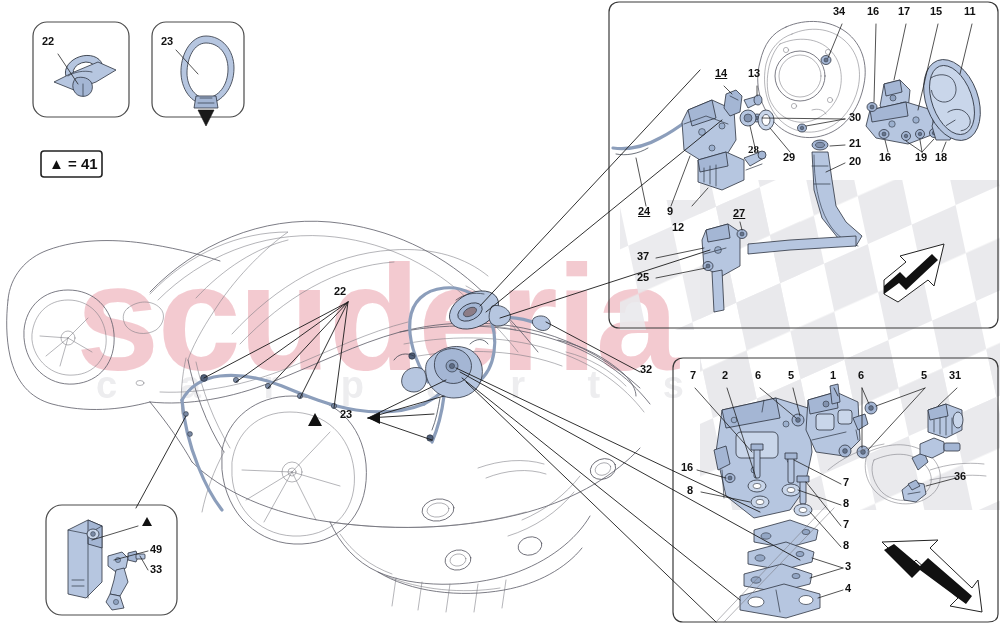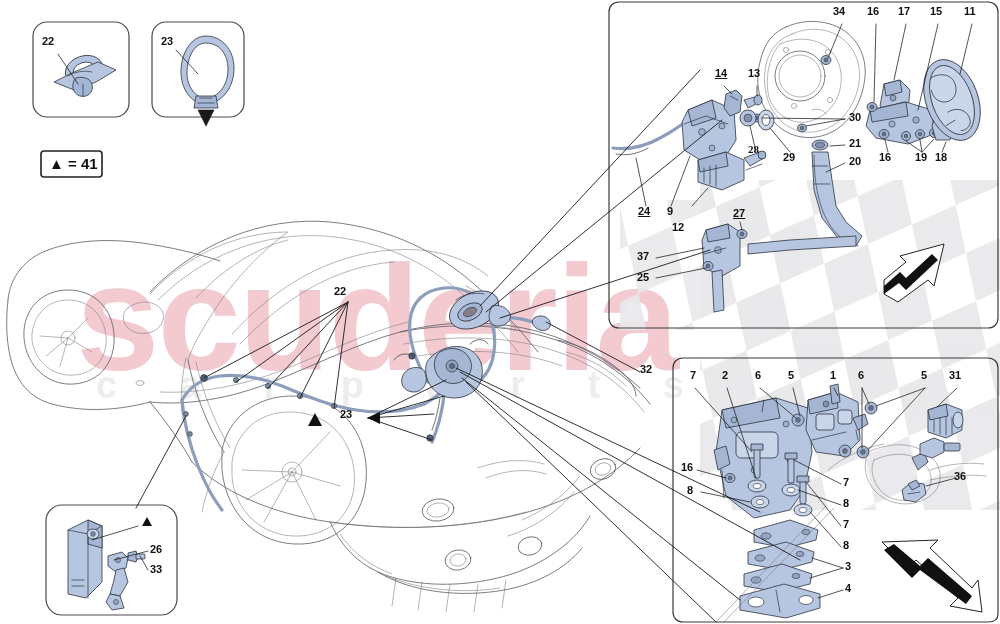--- a/index.html
+++ b/index.html
@@ -686,21 +686,21 @@
 
     <div class="lbl lbl-lg" style="left:42px;top:36px;">22</div>
     <div class="lbl lbl-lg" style="left:161px;top:36px;">23</div>
 
     <div class="legend-txt" style="left:49px;top:156px;">▲ = 41</div>
 
     <div class="lbl lbl-lg" style="left:334px;top:286px;">22</div>
     <div class="lbl lbl-lg" style="left:340px;top:409px;">23</div>
     <div class="lbl lbl-lg" style="left:640px;top:364px;">32</div>
 
-    <div class="lbl lbl-lg" style="left:150px;top:544px;">26</div>
+    <div class="lbl lbl-lg" style="left:150px;top:544px;">49</div>
     <div class="lbl lbl-lg" style="left:150px;top:564px;">33</div>
 
     <div class="lbl lbl-lg" style="left:833px;top:6px;">34</div>
     <div class="lbl lbl-lg" style="left:867px;top:6px;">16</div>
     <div class="lbl lbl-lg" style="left:898px;top:6px;">17</div>
     <div class="lbl lbl-lg" style="left:930px;top:6px;">15</div>
     <div class="lbl lbl-lg" style="left:964px;top:6px;">11</div>
 
     <div class="lbl lbl-lg" style="left:715px;top:68px;text-decoration:underline;">14</div>
     <div class="lbl lbl-lg" style="left:748px;top:68px;">13</div>

